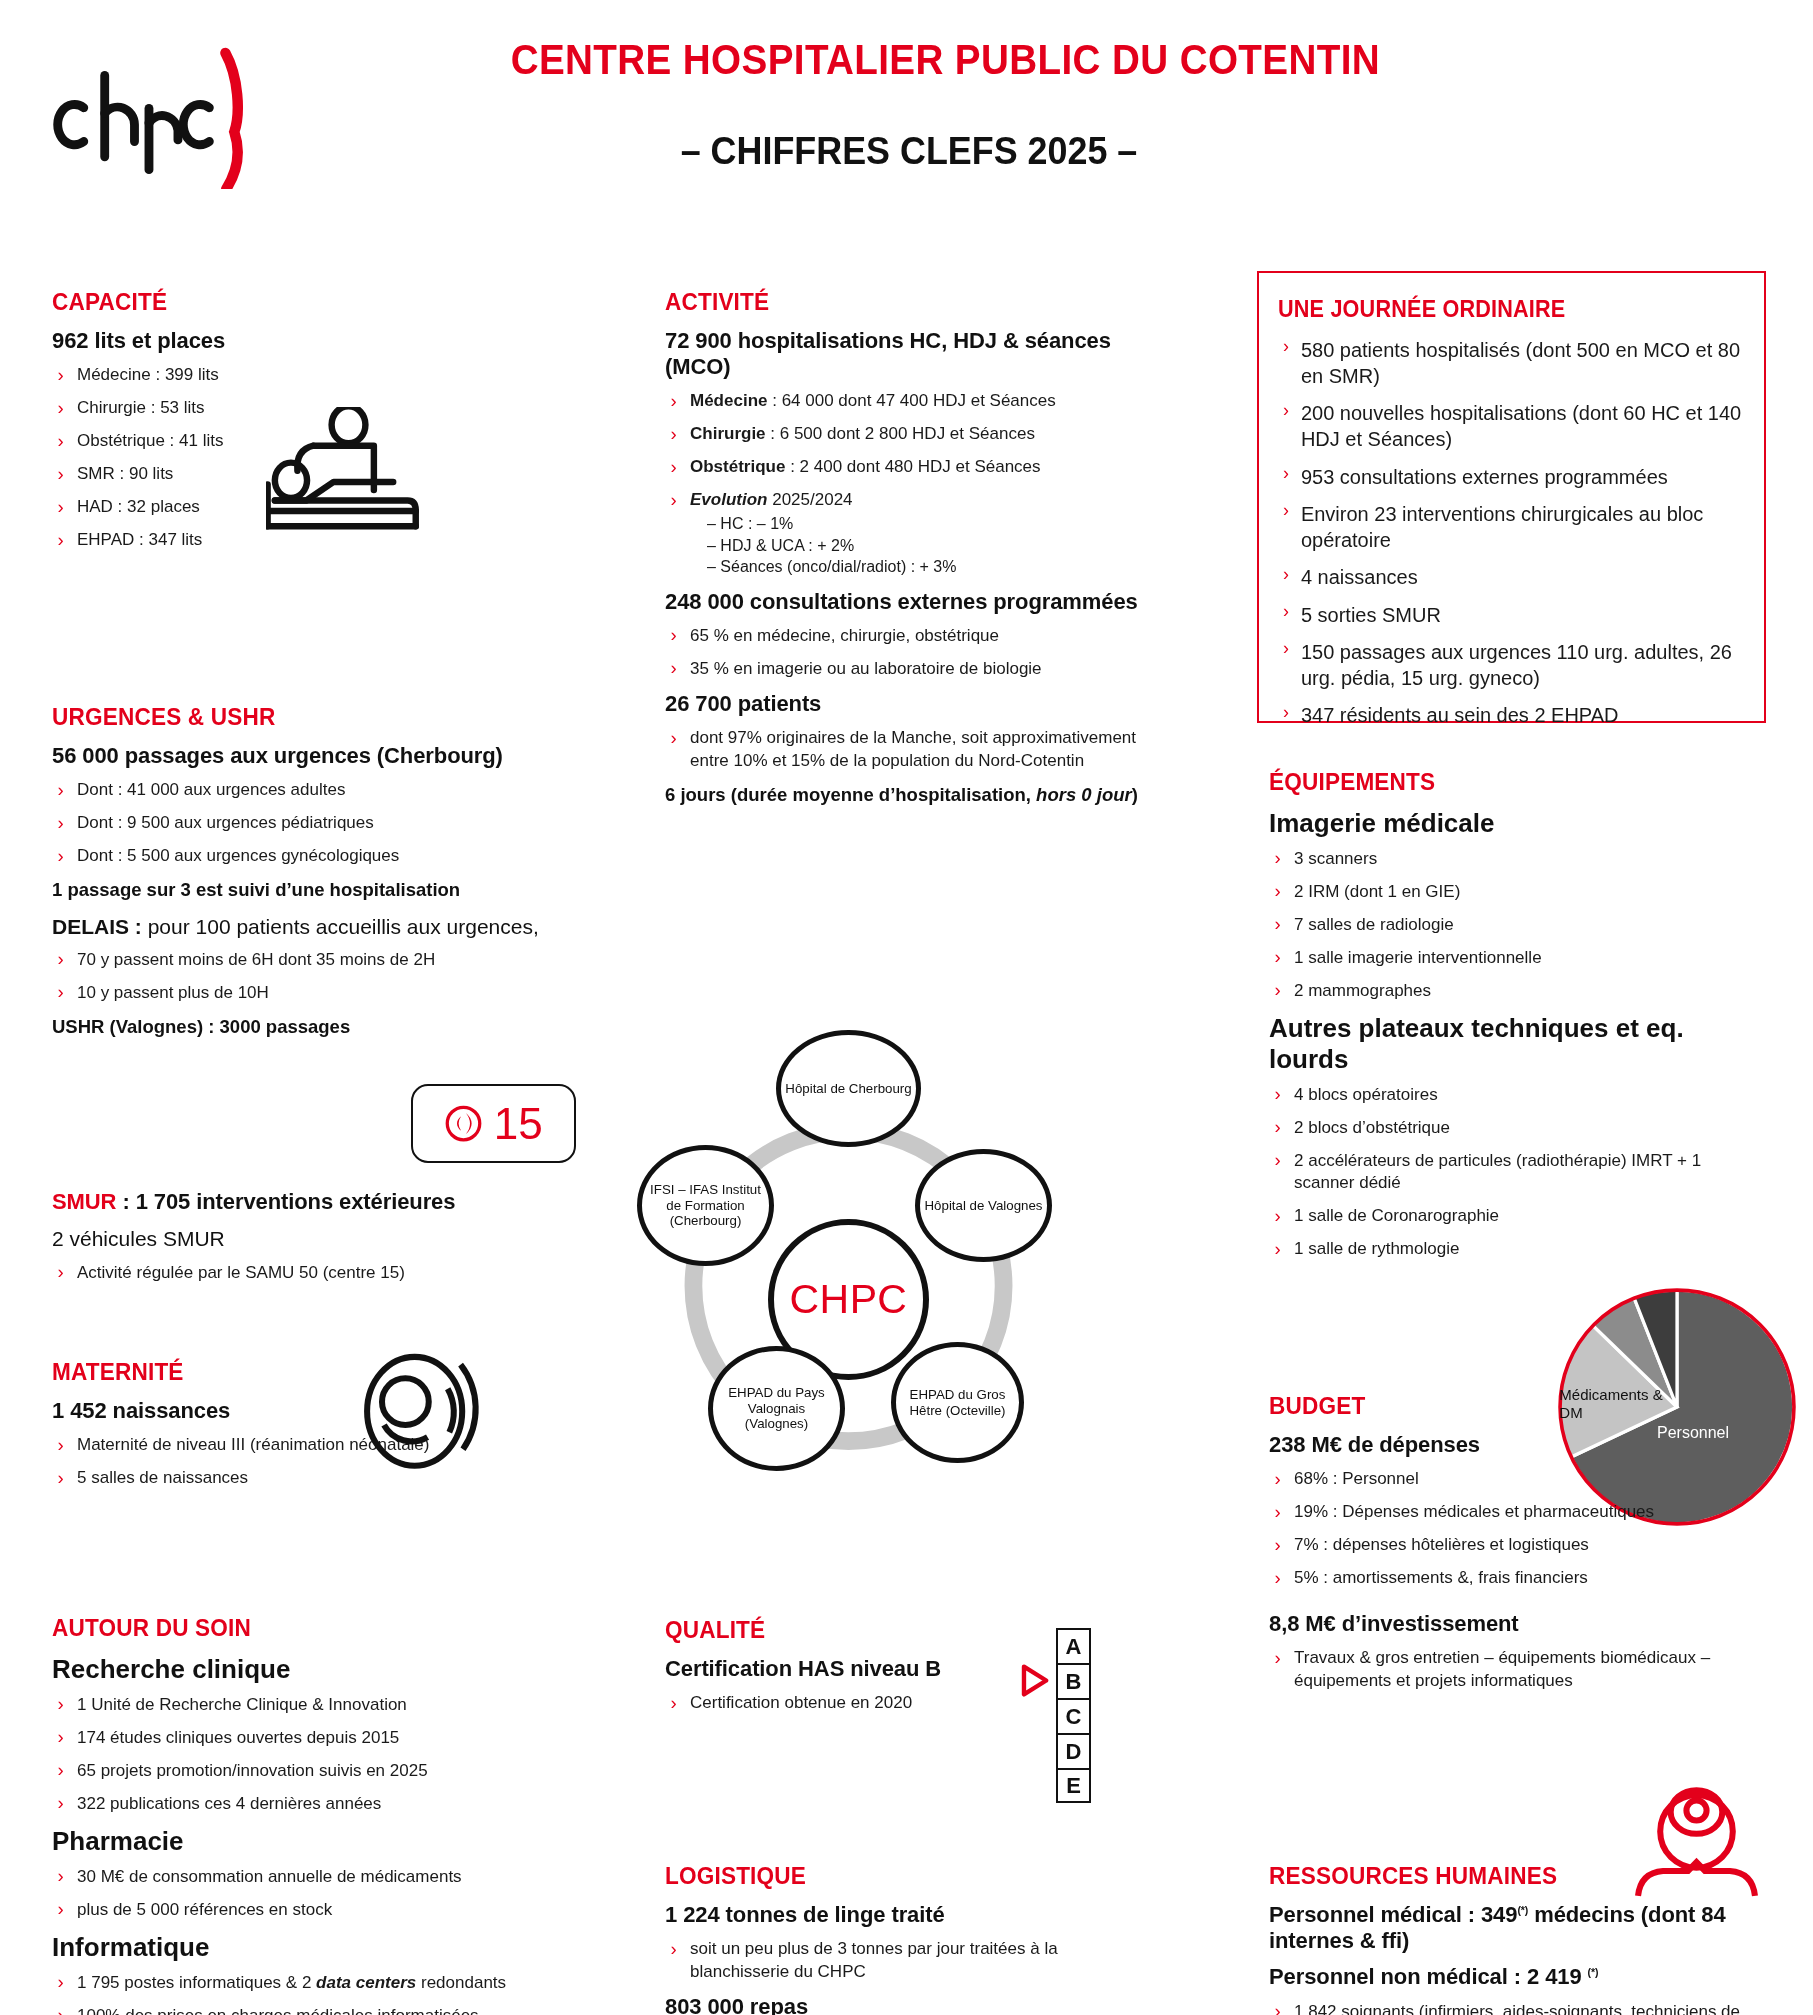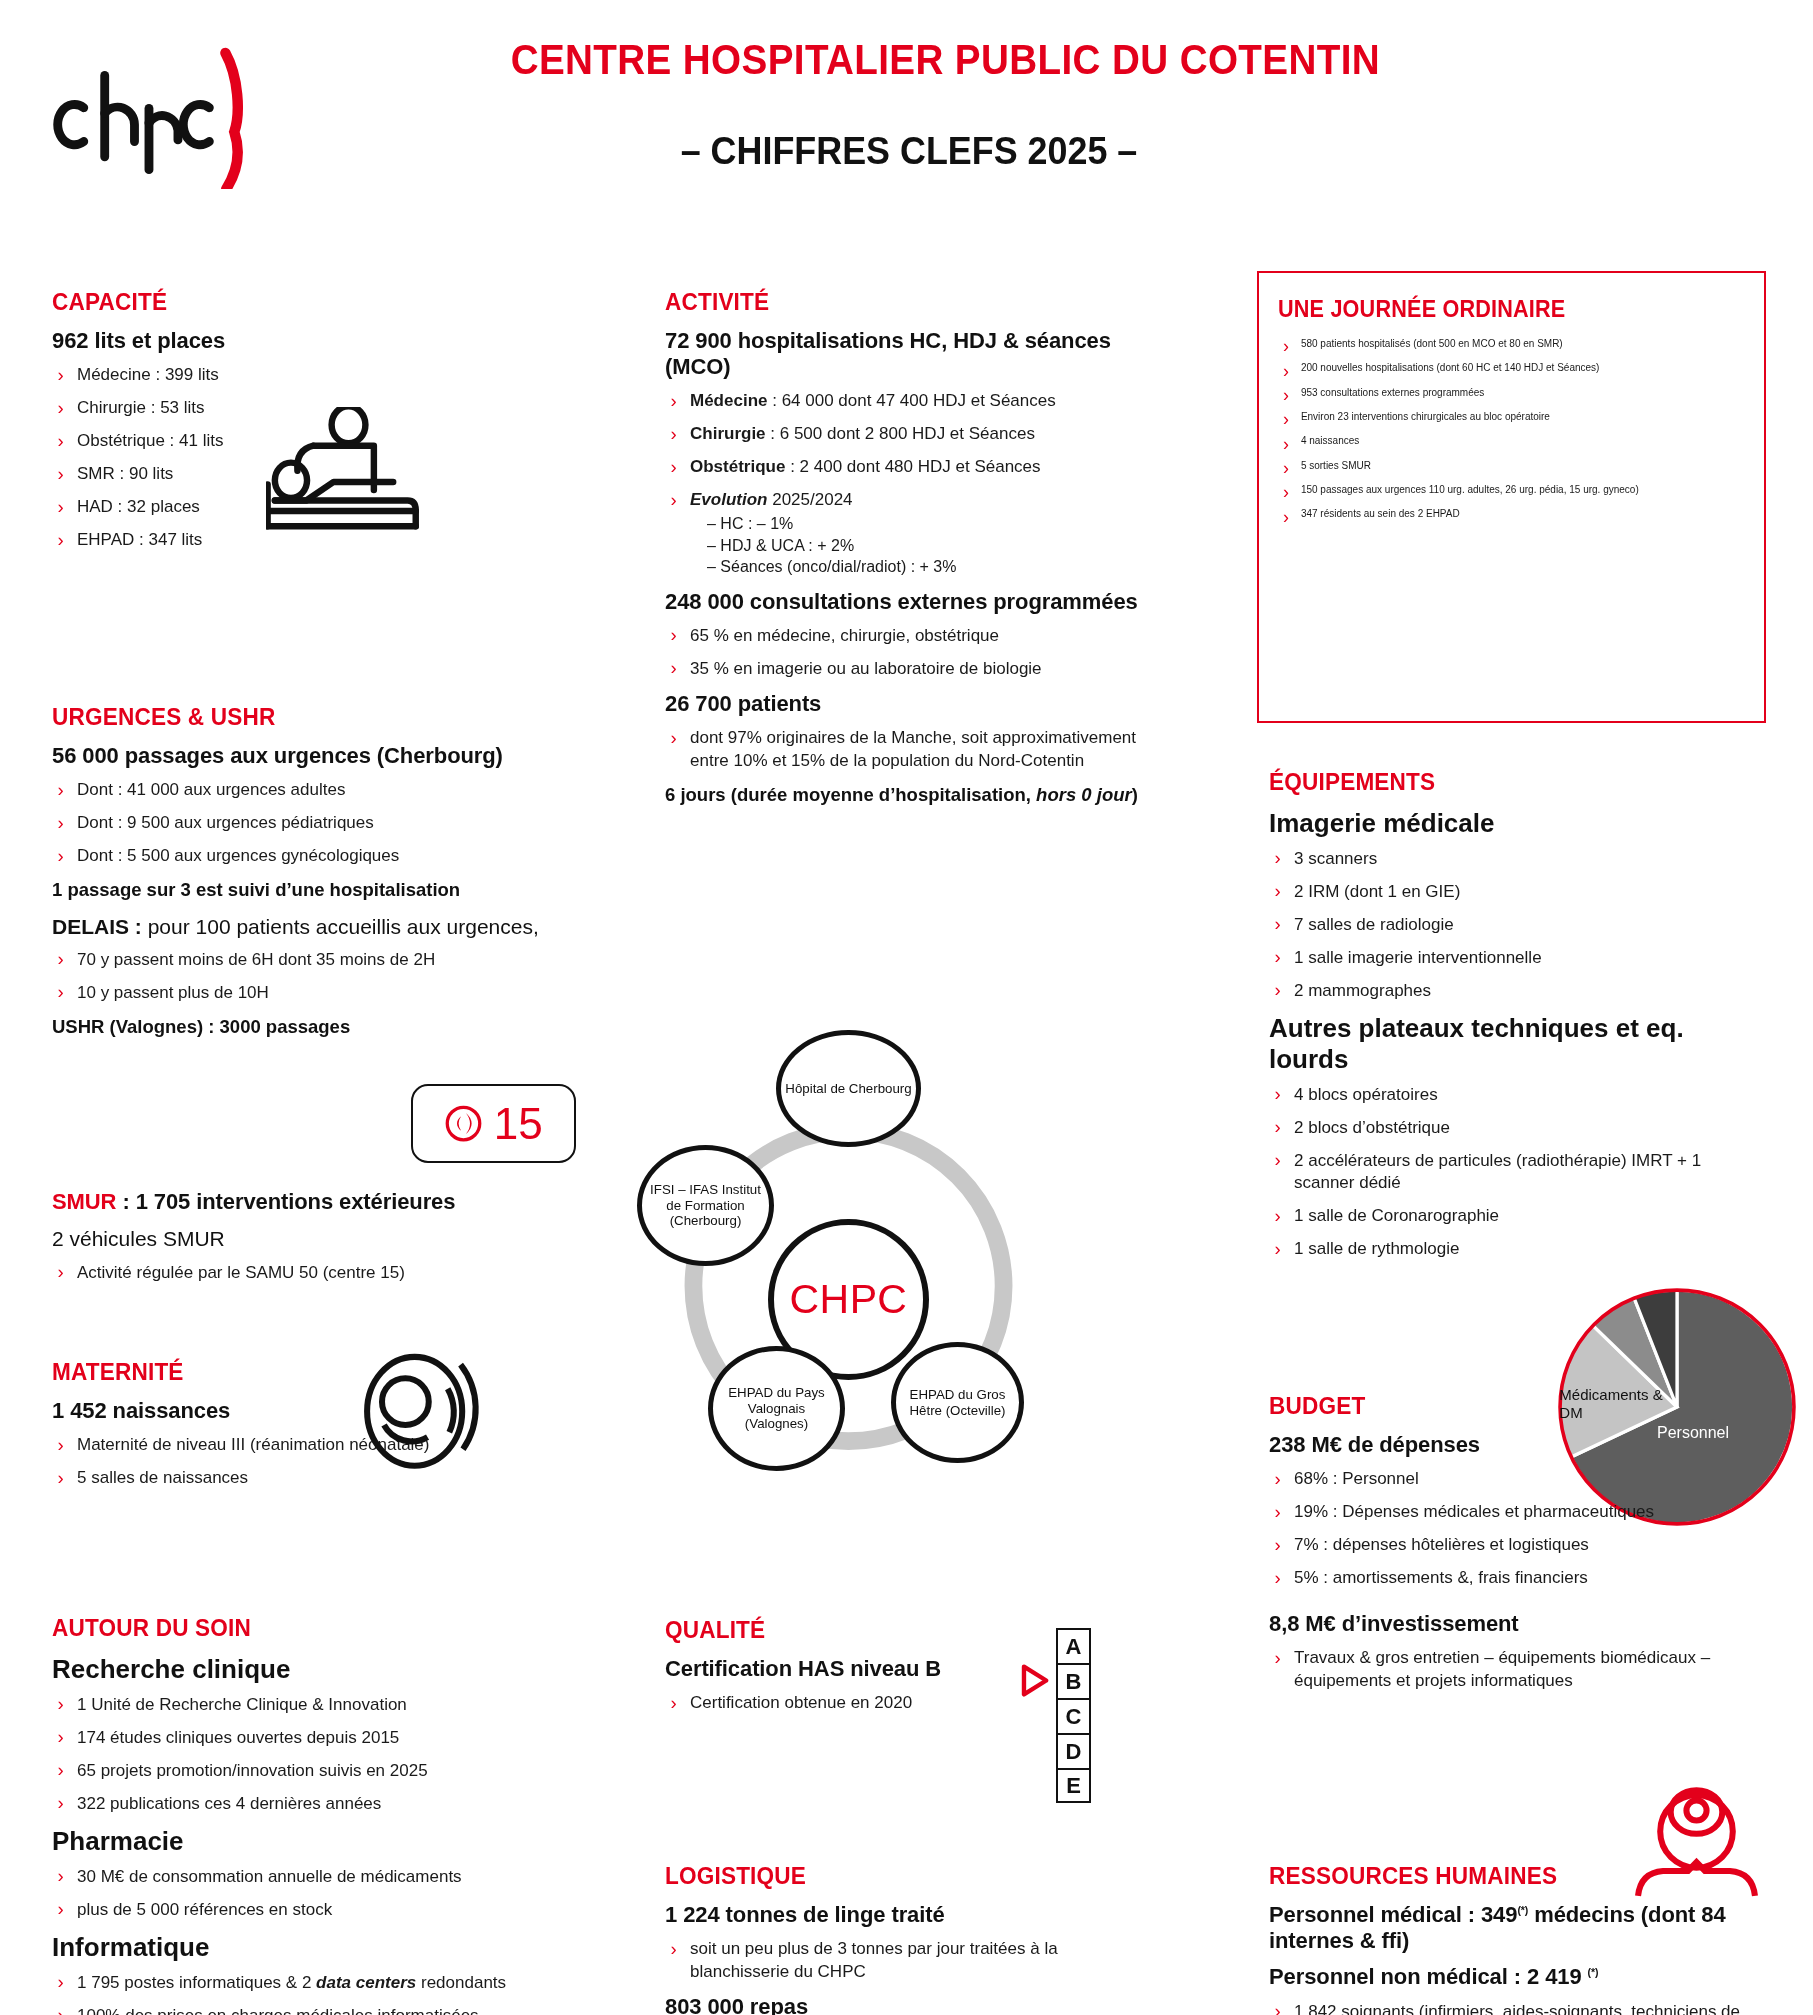--- a/index.html
+++ b/index.html
@@ -108,21 +108,21 @@
   
   #journee-box {
     position: absolute;
     left: 1257px; top: 271px;
     width: 509px; height: 452px;
     border: 2px solid #e3001b;
     padding: 23.4px 21px 0 18.5px;
   }
   #journee-box .sec-title { font-size: 23px; margin-bottom: 13.7px; }
   #journee-box ul.bullets > li {
-    font-size: 10px; margin-bottom: 11.3px; padding-left: 23.4px; line-height: 1.3;
+    font-size: 20px; margin-bottom: 11.3px; padding-left: 23.4px; line-height: 1.3;
   }
   #journee-box ul.bullets > li::before { font-size: 17.7px; }
 
   
   #badge15 {
     position: absolute; left: 411px; top: 1084px;
     width: 165px; height: 79px;
     border: 2.8px solid #111;
     border-radius: 17px;
     display: flex; align-items: center; justify-content: center; gap: 10.5px;
@@ -334,20 +334,23 @@
 <div id="circle-diagram">
   <svg width="427" height="540" viewBox="0 0 1060 1340" style="position:absolute;left:0;top:0">
     <circle cx="535" cy="670" r="385" fill="none" stroke="#c8c8c8" stroke-width="44"></circle>
   </svg>
   <div class="node" id="node-center">
     <span>CHPC</span>
   </div>
   <div class="node" style="left:143px; top:14px; width:145px; height:117px;">
     <span>Hôpital de Cherbourg</span>
   </div>
+  <div class="node" style="left:282px; top:133px; width:137px; height:113px;">
+    <span>Hôpital de Valognes</span>
+  </div>
   <div class="node" style="left:258px; top:326px; width:133px; height:121px;">
     <span>EHPAD du Gros Hêtre (Octeville)</span>
   </div>
   <div class="node" style="left:75px; top:330px; width:137px; height:125px;">
     <span>EHPAD du Pays Valognais (Valognes)</span>
   </div>
   <div class="node" style="left:4px; top:129px; width:137px; height:121px;">
     <span>IFSI – IFAS Institut de Formation (Cherbourg)</span>
   </div>
 </div>

